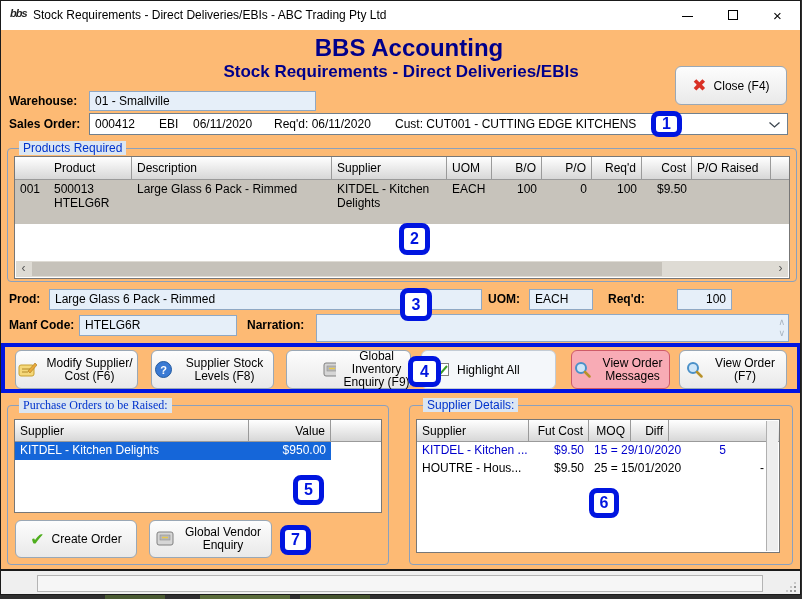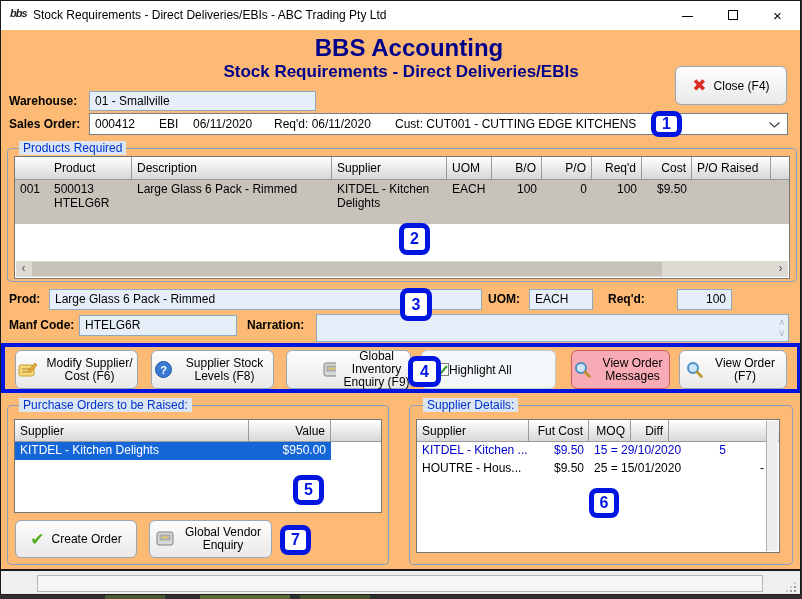--- a/index.html
+++ b/index.html
@@ -50,21 +50,21 @@
   .hscroll .thumb { position:absolute; left:16px; top:1px; width:630px; height:14px; background:#c6c2ba; }
   .vstrip { position:absolute; right:1px; top:1px; bottom:1px; width:12px; background:#eeeeee; border-left:1px solid #b0b0b0; }
 
   
   .spin { position:absolute; right:3px; font-size:9px; color:#a8b4c0; line-height:9px; }
 
   
   .tool-btn { position:absolute; top:349px; height:39px; }
   .tool-btn .t { width:92px; text-align:center; line-height:13px; }
   .pink { background:#f8abb5; border-color:#cf5a68; }
-  .chk-panel { position:absolute; top:349px; left:420px; width:135px; height:39px; background:#f4f7fa; border:1px solid #c3ccd5; border-radius:6px; display:flex; align-items:center; padding-left:14px; font-size:12px; }
+  .chk-panel { position:absolute; top:349px; left:420px; width:135px; height:39px; background:#f4f7fa; border:1px solid #c3ccd5; border-radius:6px; display:flex; align-items:center; gap:8px; padding-left:14px; font-size:12px; }
   .chkbox { width:13px; height:13px; background:#fff; border:1px solid #808080; display:flex; align-items:center; justify-content:center; }
 
   
   .bot-btn { position:absolute; height:38px; }
   .bot-btn .t { text-align:center; line-height:13px; }
   .green-check { font-size:17px; font-weight:bold; color:#4fae1e; }
 
   
   .sel-blue { background:#1566d9; color:#fff; }
 
@@ -211,21 +211,21 @@
   </div>
   <div class="btn tool-btn" style="left:678px; width:108px;">
     <svg width="17" height="17">
       <circle cx="7" cy="7" r="5" fill="#cfe6f8" stroke="#4a90c8" stroke-width="2"></circle>
       <line x1="11" y1="11" x2="15.5" y2="15.5" stroke="#b8912a" stroke-width="2.5" stroke-linecap="round"></line>
     </svg>
     <span class="t" style="width:70px;">View Order (F7)</span>
   </div>
 
   <div class="group" style="left:6px; top:404px; width:382px; height:160px;"></div>
-  <span class="group-label" style="left:18px; top:397px;">Purchase Orders to be Raised:</span>
+  <span class="group-label" style="left:18px; top:397px;font-family:Liberation Serif, serif;">Purchase Orders to be Raised:</span>
   <div class="list" style="left:13px; top:418px; width:368px; height:94px;">
     <div class="hdr-row" style="height:22px;">
       <div class="c" style="width:234px;">Supplier</div>
       <div class="c num" style="width:82px;">Value</div>
     </div>
     <div class="row" style="height:18px; line-height:17px;">
       <div class="c sel-blue" style="width:234px;">KITDEL - Kitchen Delights</div>
       <div class="c num sel-blue" style="width:82px;">$950.00</div>
     </div>
   </div>

